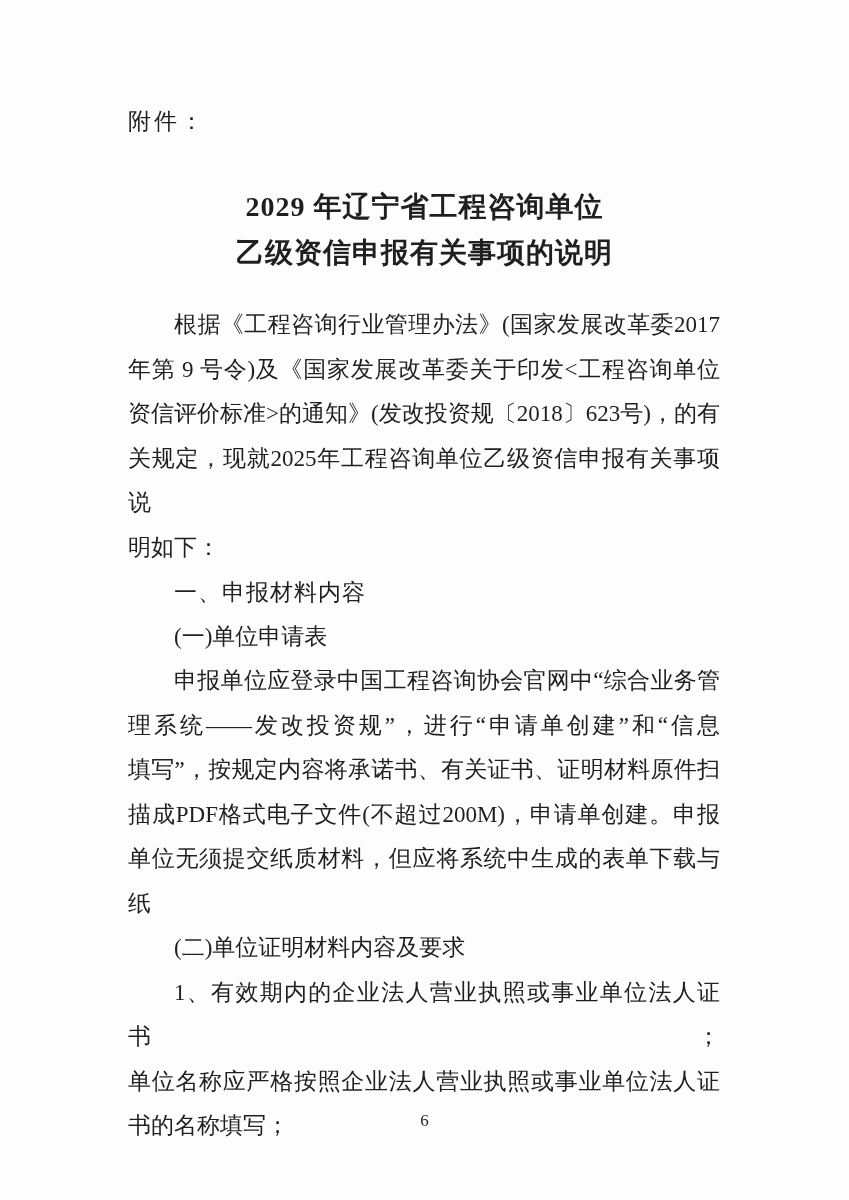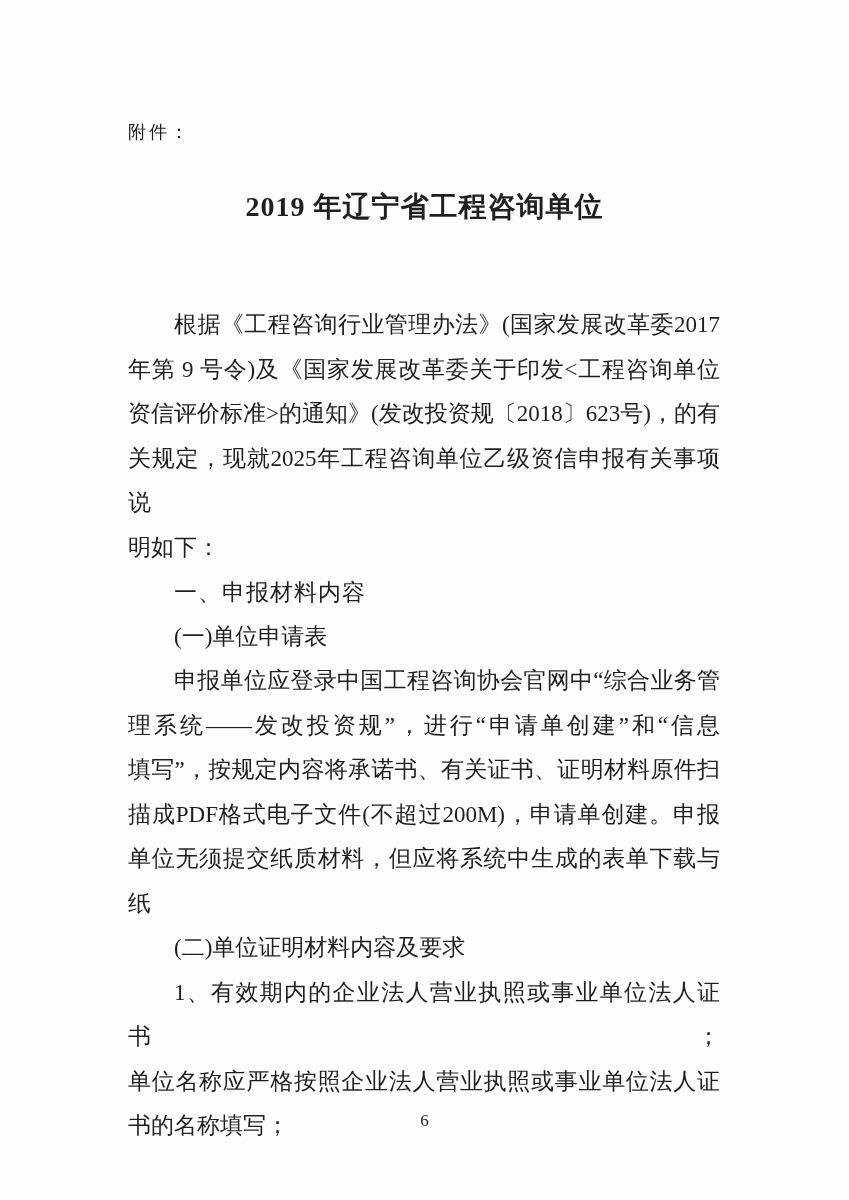--- a/index.html
+++ b/index.html
@@ -12,22 +12,22 @@
     width: 849px;
     height: 1200px;
     background: #fdfdfd;
     overflow: hidden;
     font-family: "Liberation Serif", "DejaVu Serif", serif;
     color: #1f1f1f;
   }
   .attachment-label {
     position: absolute;
     left: 128px;
-    top: 116px;
-    font-size: 18px;
+    top: 106px;
+    font-size: 23px;
     letter-spacing: 3px;
     line-height: 32px;
   }
   .title-block {
     position: absolute;
     top: 184px;
     left: 0;
     right: 0;
     text-align: center;
     font-size: 28px;
@@ -71,21 +71,22 @@
   }
 </style>
 </head>
 <body>
 
 <div class="page">
 
   <div class="attachment-label">附件：</div>
 
   <div class="title-block">
-    <div>2019 年辽宁省工程咨询单位</div>
+    <div>2029 年辽宁省工程咨询单位</div>
+    <div>乙级资信申报有关事项的说明</div>
   </div>
 
   <div class="body-text">
       <div class="line body indent fill">根据《工程咨询行业管理办法》(国家发展改革委2017</div>
       <div class="line body fill">年第 9 号令)及《国家发展改革委关于印发&lt;工程咨询单位</div>
       <div class="line body fill">资信评价标准&gt;的通知》(发改投资规〔2018〕623号)，的有</div>
       <div class="line body fill">关规定，现就2025年工程咨询单位乙级资信申报有关事项说</div>
       <div class="line body">明如下：</div>
       <div class="line heading indent">一、申报材料内容</div>
       <div class="line body indent">(一)单位申请表</div>

